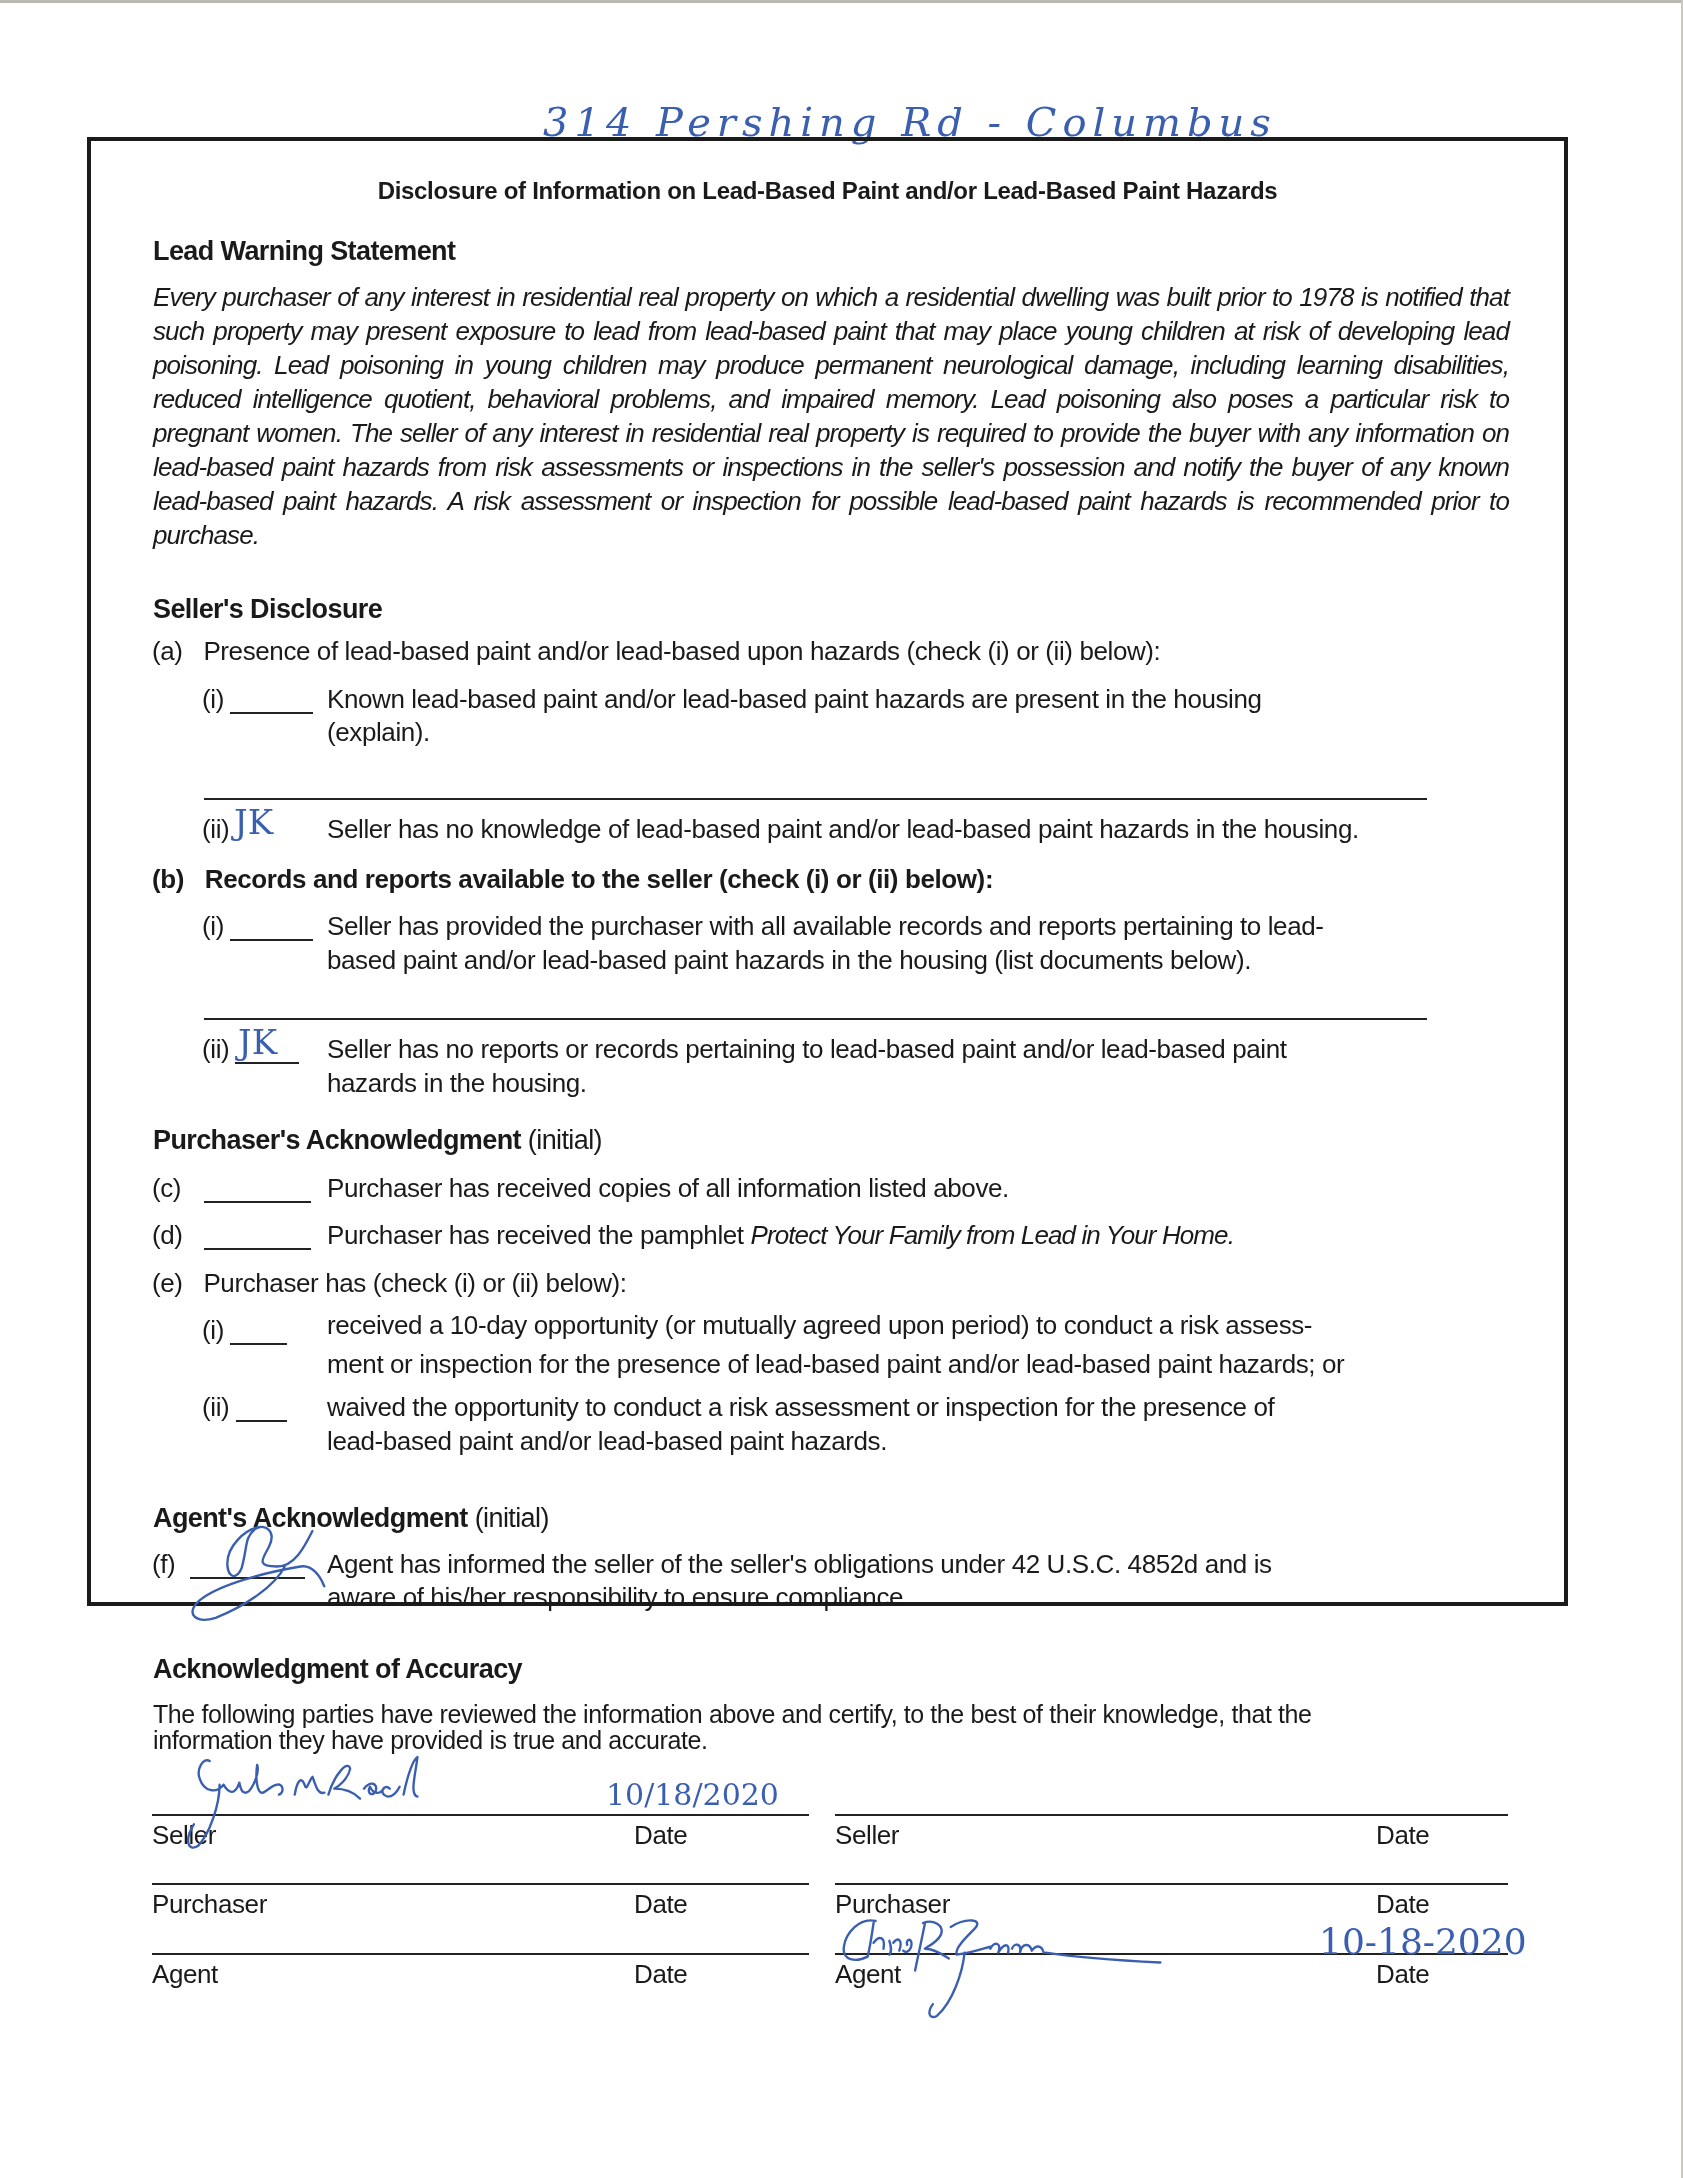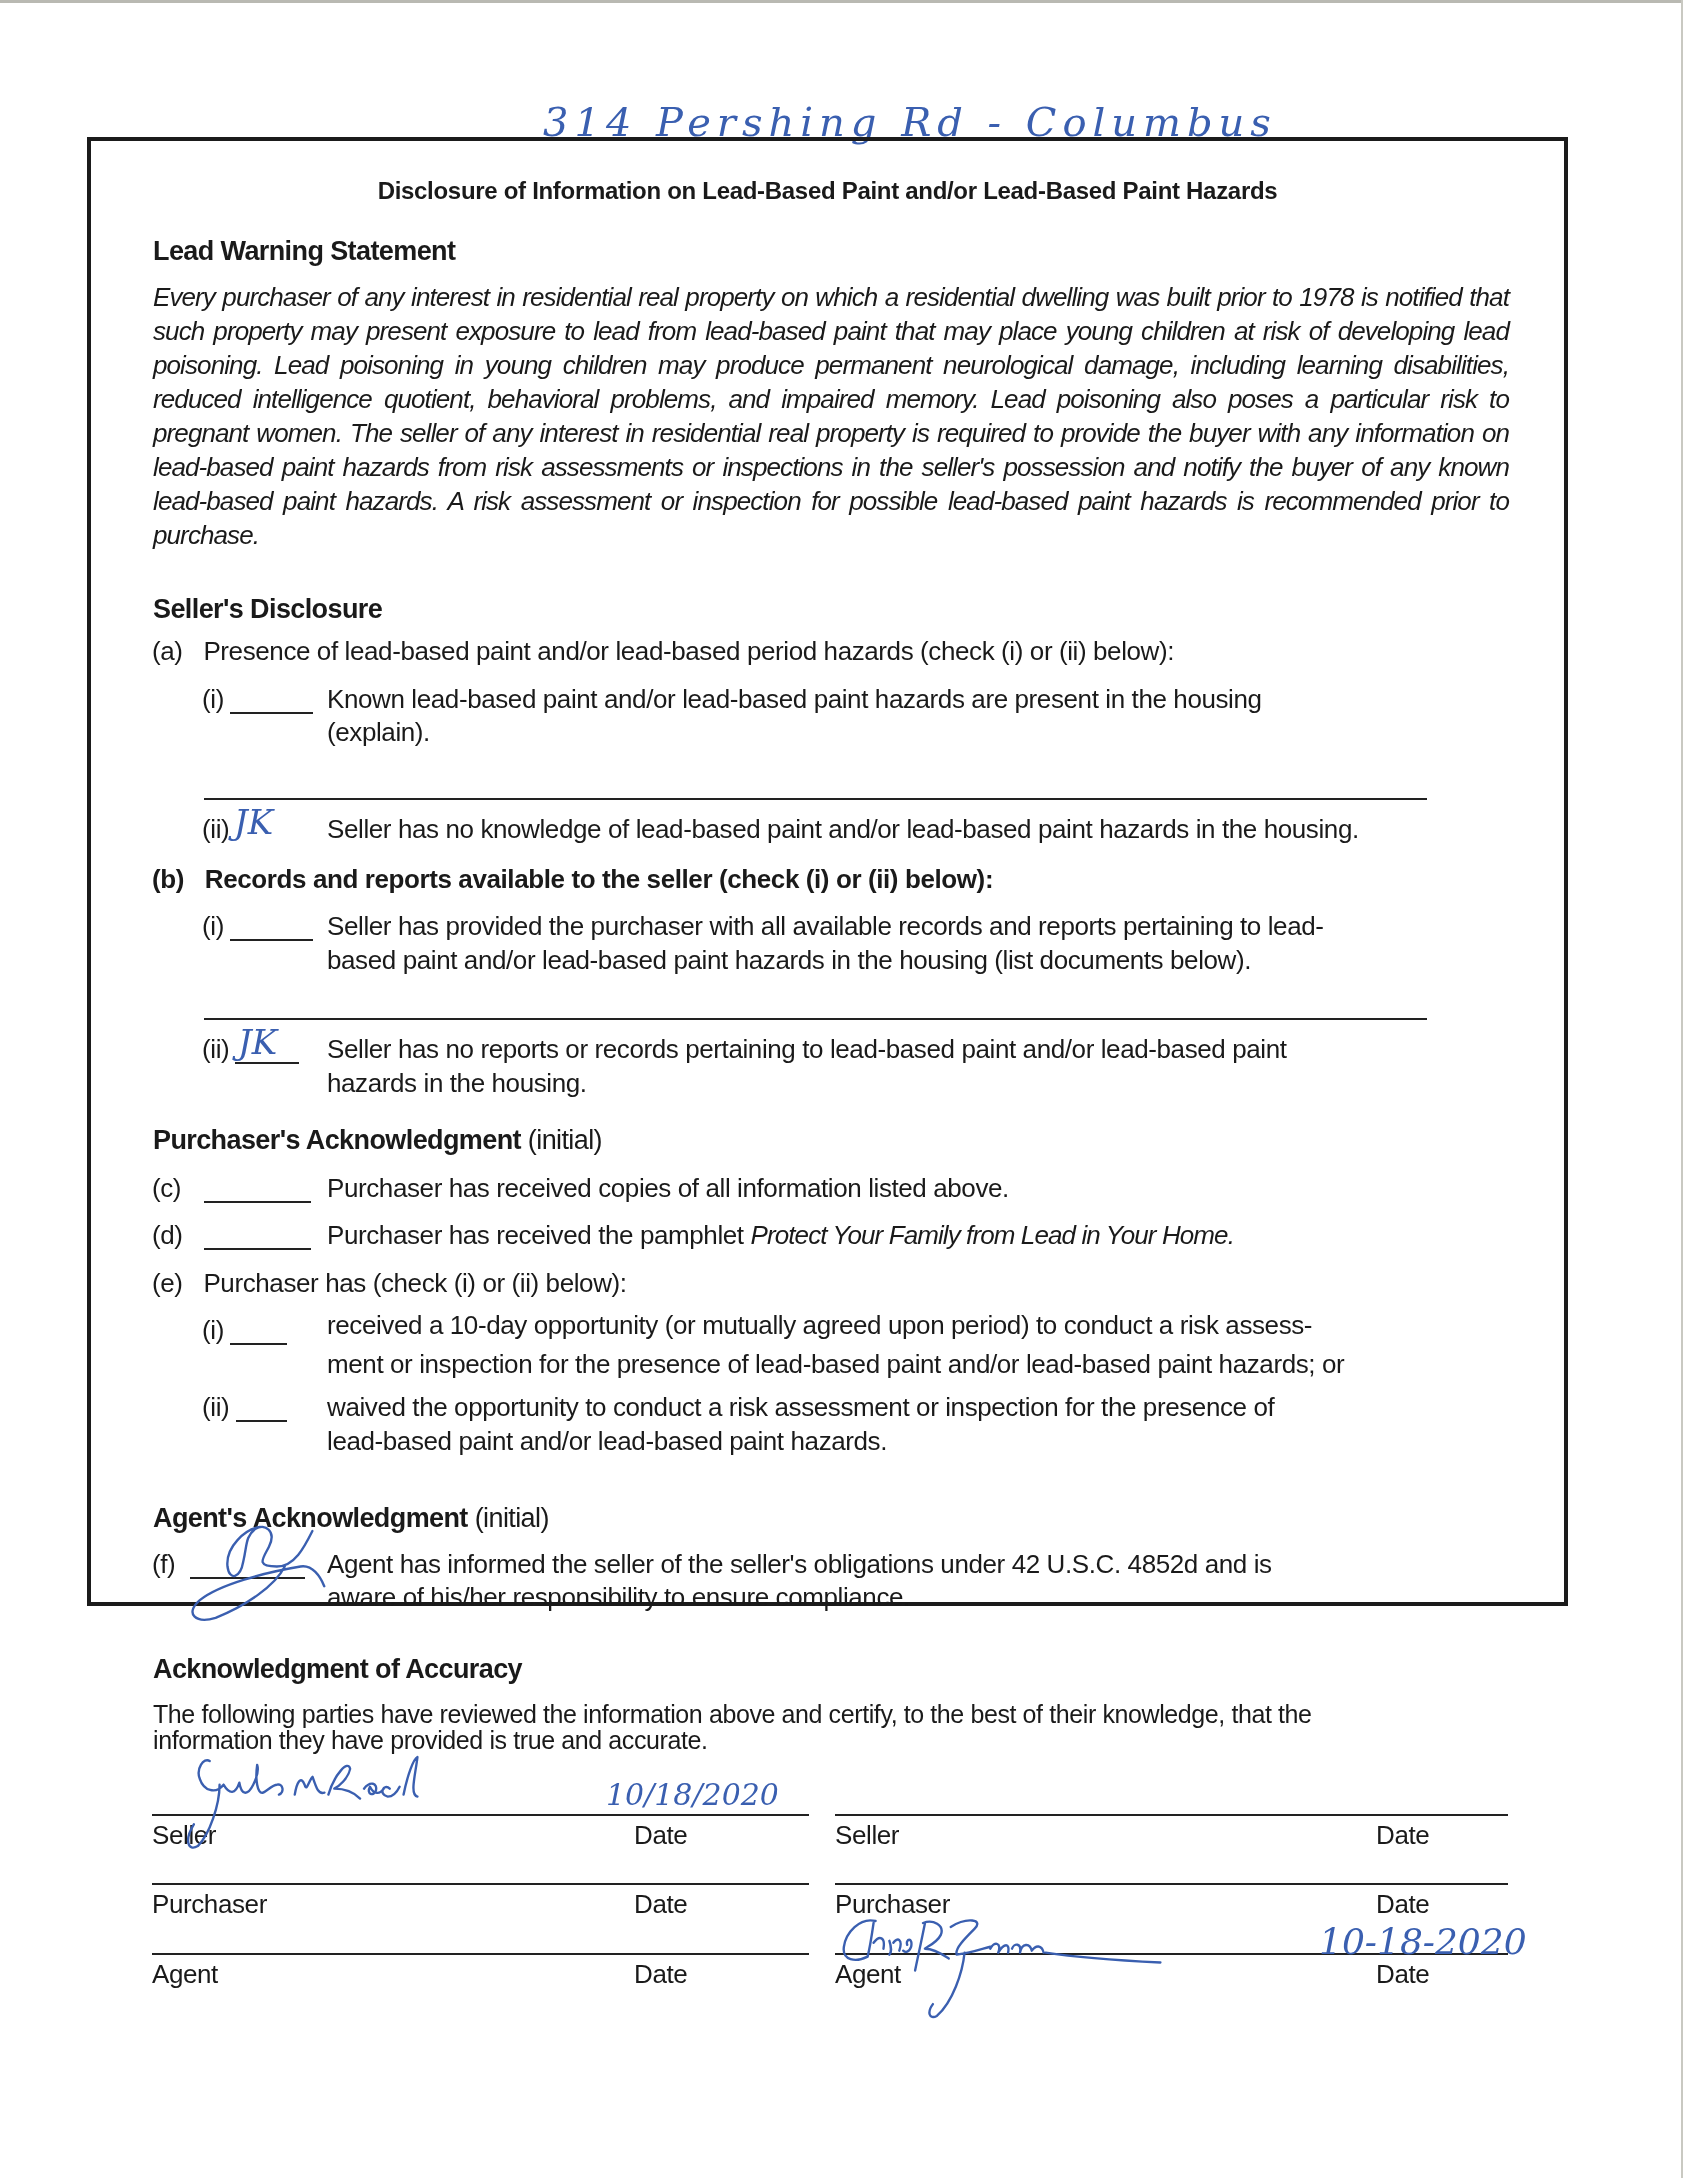--- a/index.html
+++ b/index.html
@@ -19,21 +19,21 @@
   }
   .title { position: absolute; left: 0; right: 0; top: 36px; text-align: center; font-weight: bold; font-size: 24px; letter-spacing: -0.3px; }
 
   .h { position: absolute; font-weight: bold; font-size: 27px; letter-spacing: -0.6px; }
   .h .norm { font-weight: normal; }
   .para { position: absolute; left: 62px; width: 1356px; font-size: 26px; line-height: 34px; font-style: italic; letter-spacing: -0.9px; text-align: justify; }
   .line { position: absolute; font-size: 26px; letter-spacing: -0.4px; white-space: nowrap; line-height: 35px; }
   .blank { display: inline-block; border-bottom: 2px solid #222; height: 26px; vertical-align: baseline; }
   .rule { position: absolute; height: 2px; background: #222; }
   .lab { position: absolute; font-size: 26px; letter-spacing: -0.4px; }
-  .ink { position: absolute; color: #3a5fb0; font-family: "DejaVu Serif", serif; font-style: italic; white-space: nowrap; }
+  .ink { position: absolute; color: #3a5fb0; font-family: "DejaVu Serif", serif; white-space: nowrap; }
   svg.sig { position: absolute; overflow: visible; }
   svg.sig path { fill: none; stroke: #3a5fb0; stroke-width: 2.4; stroke-linecap: round; stroke-linejoin: round; }
 </style>
 </head>
 <body>
 
 <div class="scan-edge-top"></div>
 <div class="scan-edge-right"></div>
 
 <div class="hand address">314 Pershing Rd - Columbus</div>
@@ -41,21 +41,21 @@
 <div class="frame">
   <div class="title">Disclosure of Information on Lead-Based Paint and/or Lead-Based Paint Hazards</div>
 
   <div class="h" style="left:62px; top:95px;">Lead Warning Statement</div>
   <div class="para" style="top:139px;">Every purchaser of any interest in residential real property on which a residential dwelling was built prior to 1978 is notified that such property may present exposure to lead from lead-based paint that may place young children at risk of developing lead poisoning.  Lead poisoning in young children may produce permanent neurological damage, including learning disabilities, reduced intelligence quotient, behavioral problems, and impaired memory.  Lead poisoning also poses a particular risk to pregnant women.  The seller of any interest in residential real property is required to provide the buyer with any information on lead-based paint hazards from risk assessments or inspections in the seller's possession and notify the buyer of any known lead-based paint hazards.  A risk assessment or inspection for possible lead-based paint hazards is recommended prior to purchase.</div>
 
   <div class="h" style="left:62px; top:453px;">Seller's Disclosure</div>
 
   <div class="line" style="left:61px; top:493px;">
     <span>(a)</span>
-    <span style="margin-left:14px;">Presence of lead-based paint and/or lead-based period hazards (check (i) or (ii) below):</span>
+    <span style="margin-left:14px;">Presence of lead-based paint and/or lead-based upon hazards (check (i) or (ii) below):</span>
   </div>
 
   <div class="line" style="left:111px; top:541px;">(i)</div>
   <span class="blank" style="position:absolute; left:139px; top:545px; width:83px;"></span>
   <div class="line" style="left:236px; top:541px;">Known lead-based paint and/or lead-based paint hazards are present in the housing</div>
   <div class="line" style="left:236px; top:574px;">(explain).</div>
   <div class="rule" style="left:113px; top:657px; width:1223px;"></div>
 
   <div class="line" style="left:111px; top:671px;">(ii)</div>
   <div class="ink" style="left:143px; top:661px; font-size:34px;">JK</div>

